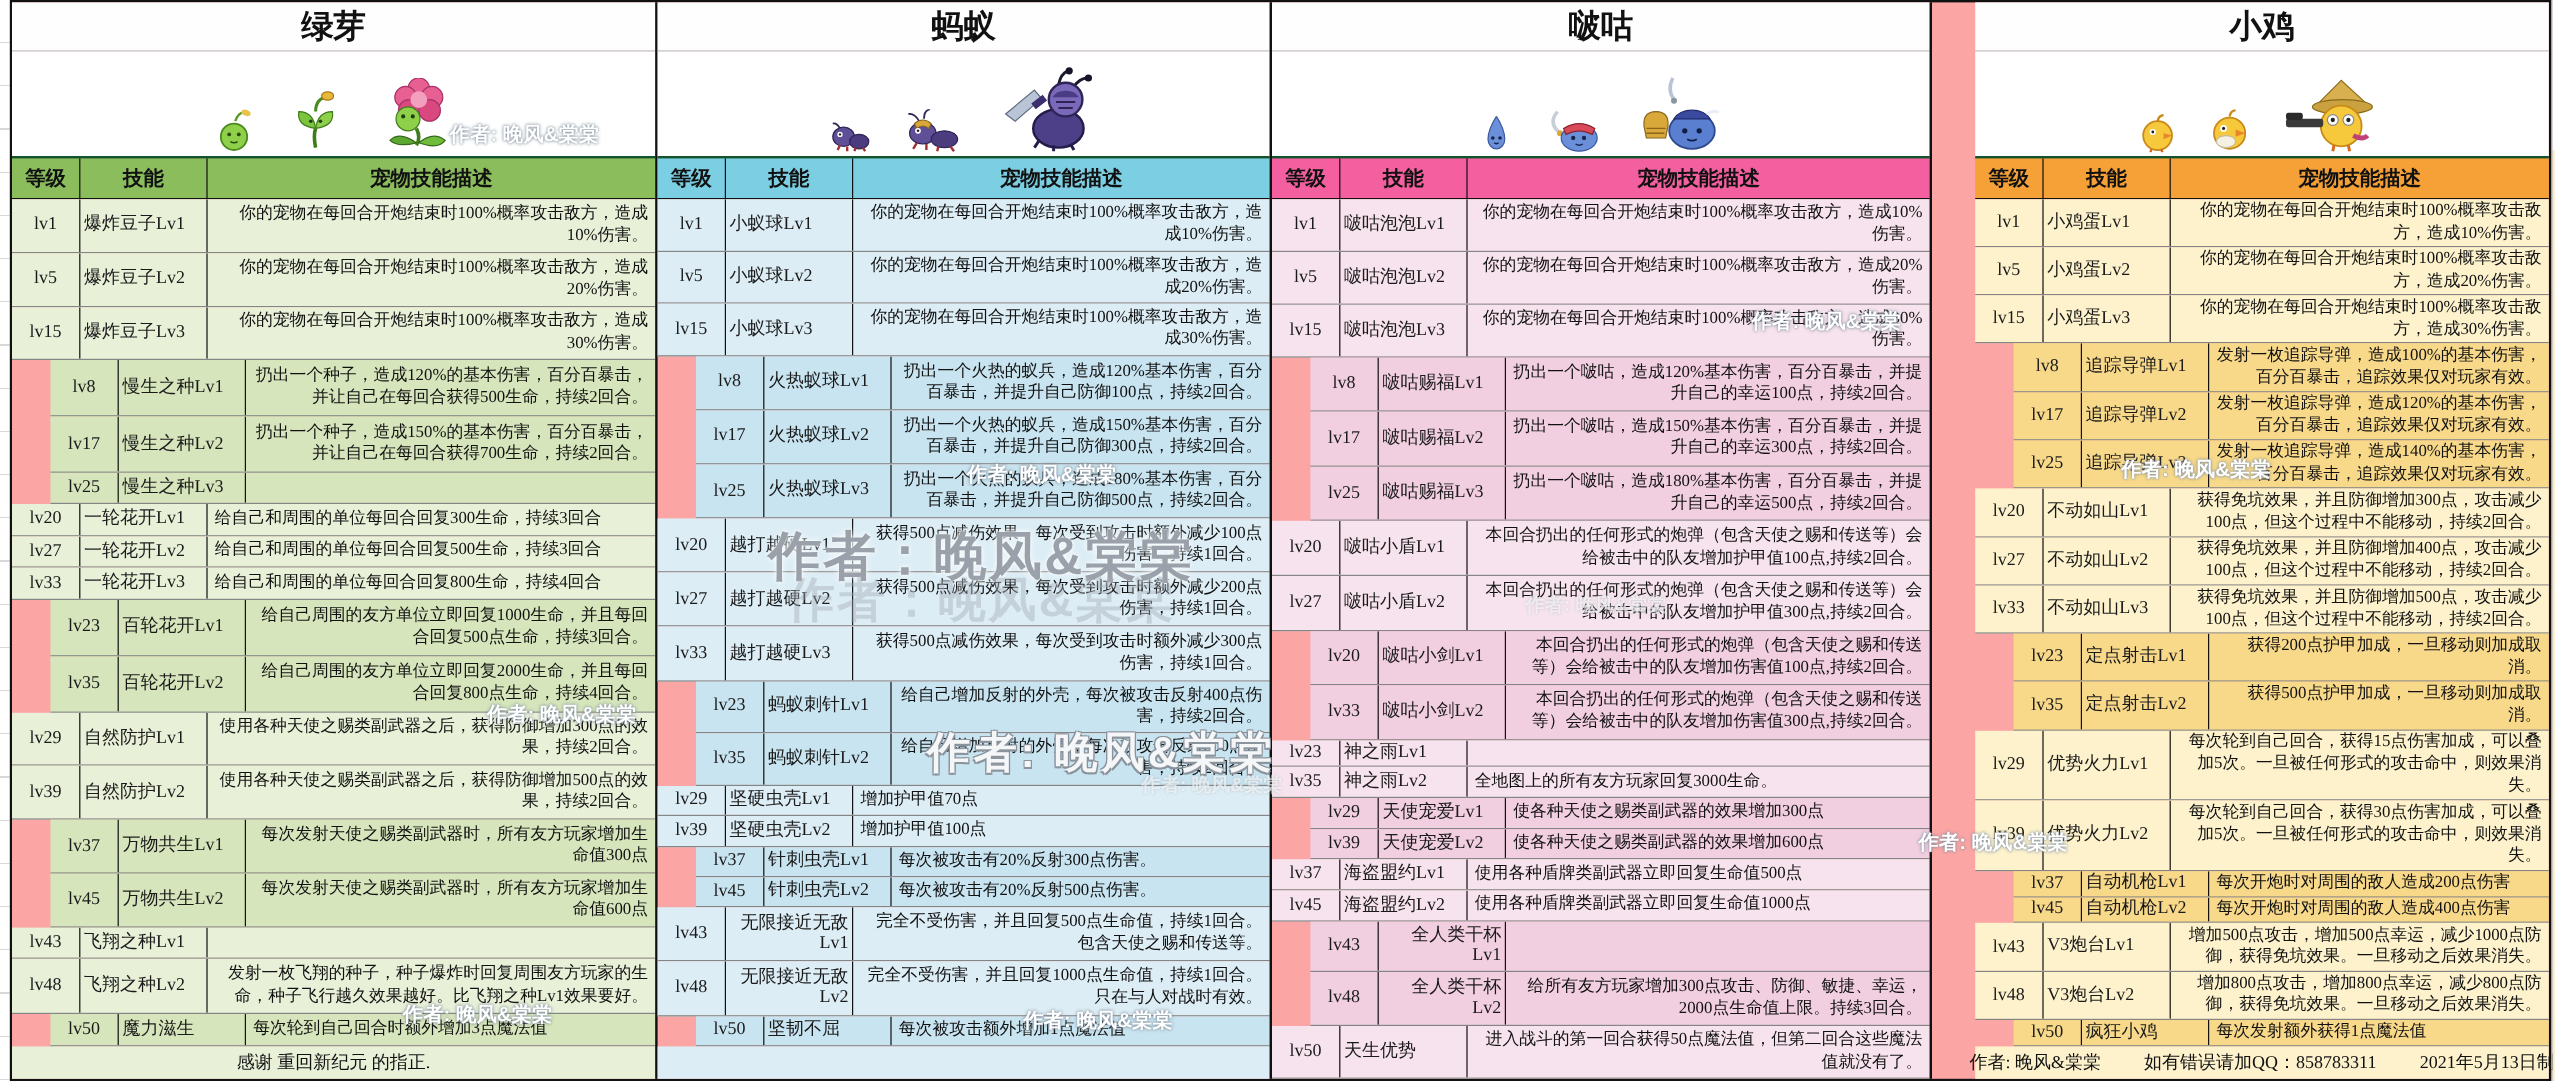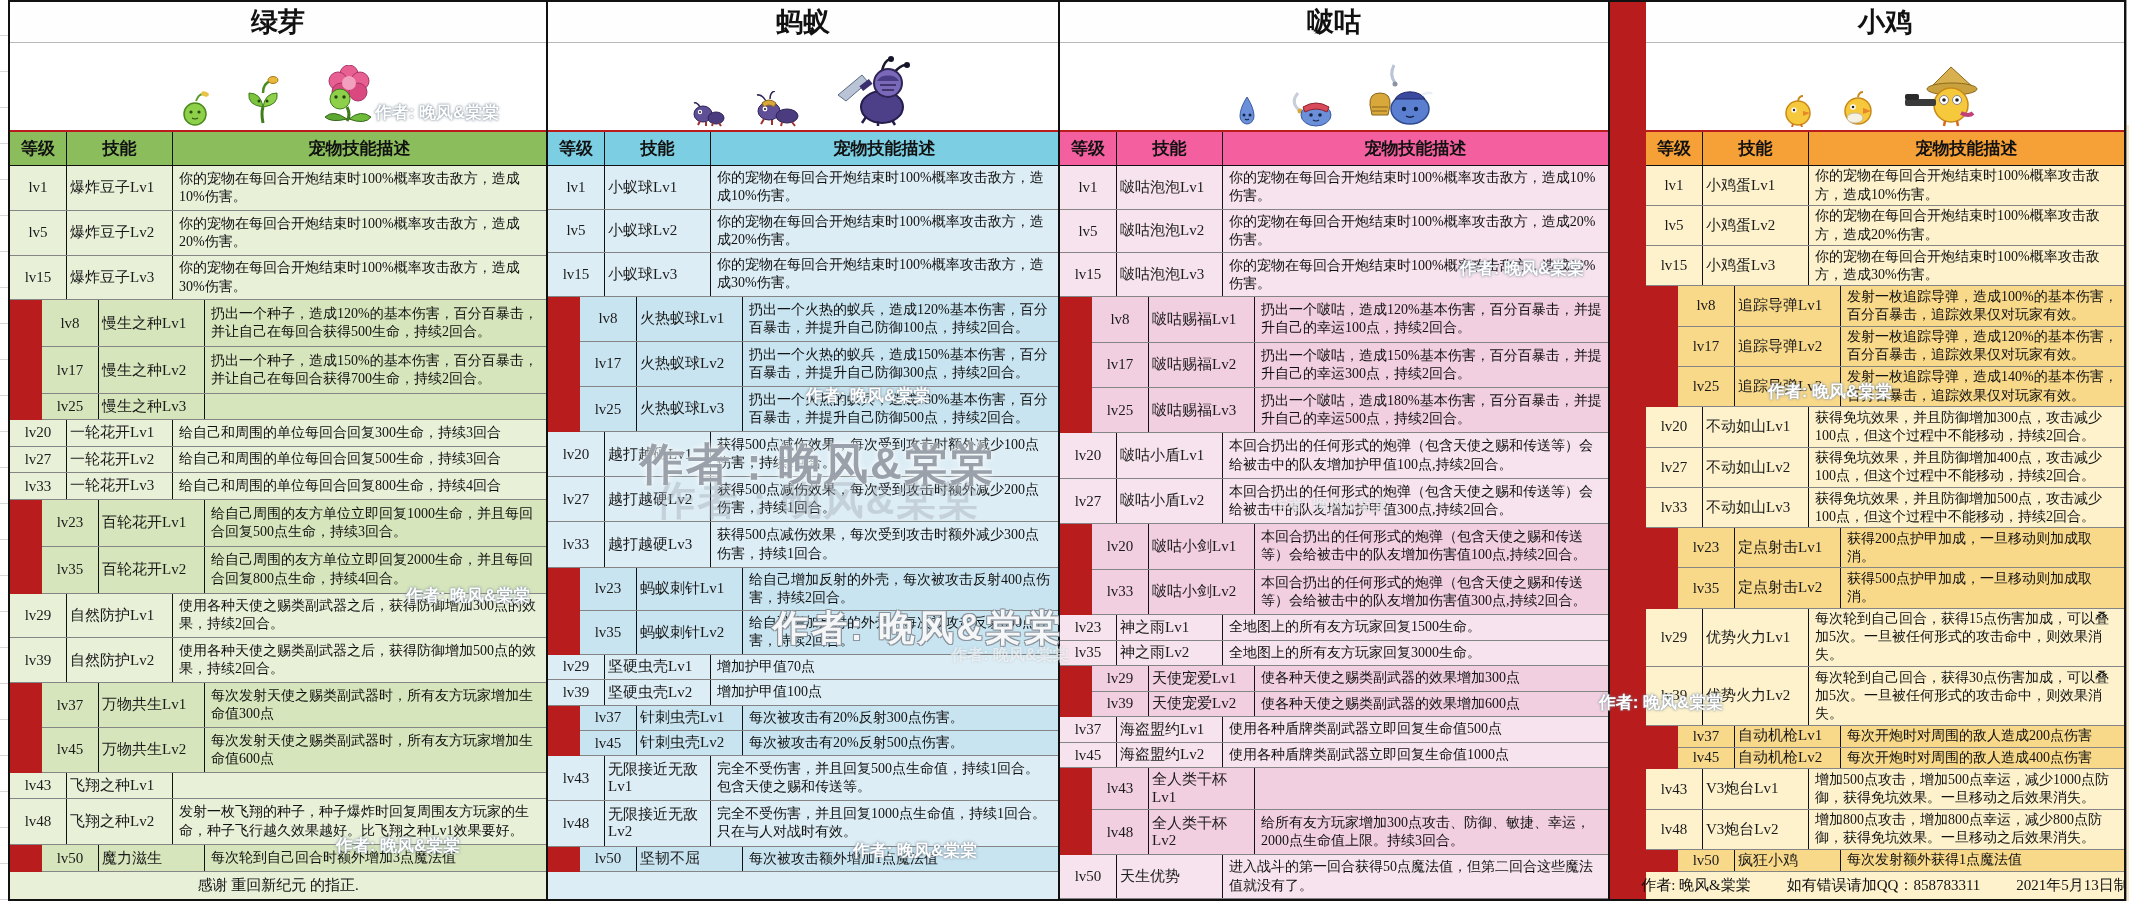--- a/index.html
+++ b/index.html
@@ -1,35 +1,35 @@
 <!DOCTYPE html>
 <html><head>
 <meta charset="utf-8">
 <style>
   html,body{margin:0;padding:0;background:#fff;}
   #screen{position:relative;width:2129px;height:901px;background:#fff;overflow:hidden;
           font-family:"Liberation Sans",sans-serif;display:flex;}
   .gutter{flex:0 0 auto;position:relative;}
   #left-gutter{width:8px;background:repeating-linear-gradient(to bottom,#fff 0 35px,#d8d8d8 35px 36px);}
   #right-gutter{width:7px;background:linear-gradient(to bottom,#fff 0 125px,#fbe9c4 125px 100%);border-left:1px solid #999;}
-  #table-root{flex:1 1 auto;display:flex;border:2px solid #111;box-sizing:border-box;background:#b91c1c;}
+  #table-root{flex:1 1 auto;display:flex;border:2px solid #111;box-sizing:border-box;background:#fca5a5;}
   .section{display:flex;flex-direction:column;min-width:0;box-sizing:border-box;}
   .section + .section{border-left:2px solid #111;}
   .sec-title{flex:0 0 40px;display:flex;align-items:center;justify-content:center;
              font-size:27px;font-weight:bold;color:#111;background:#fefefe;border-bottom:1px solid #b8b8b8;}
   .pets{flex:0 0 84px;display:flex;align-items:flex-end;justify-content:center;gap:28px;
         background:#fff;padding-bottom:3px;}
   .pets svg{display:block;}
-  .cols{flex:0 0 33px;display:flex;border-top:2px solid #b91c1c;border-bottom:1px solid #111;
+  .cols{flex:0 0 33px;display:flex;border-top:2px solid #14532d;border-bottom:1px solid #111;
         background:var(--hdr);font-weight:bold;font-size:17px;color:#111;}
   .cols .c{display:flex;align-items:center;justify-content:center;box-sizing:border-box;}
   .w-level{width:57px;flex:0 0 57px;border-right:1px solid #111;}
   .w-skill{width:106px;flex:0 0 106px;border-right:1px solid #111;}
   .w-desc{flex:1 1 auto;min-width:0;}
-  .rows{flex:1 1 auto;display:flex;flex-direction:column;min-height:0;}
+  .rows{flex:1 1 auto;display:flex;flex-direction:column;min-height:0;text-align:right;}
   .row{display:flex;min-height:0;border-bottom:1px solid #858585;overflow:hidden;}
   .row.shade-a{background:var(--rowA);}
   .row.shade-b{background:var(--rowB);margin-left:32px;}
   .cell{box-sizing:border-box;overflow:hidden;}
   .cell-level{width:57px;flex:0 0 57px;border-right:1px solid #111;display:flex;align-items:center;
               justify-content:center;font-family:"Liberation Serif","DejaVu Serif",serif;font-size:15px;color:#1a1a1a;}
   .cell-skill{width:106px;flex:0 0 106px;border-right:1px solid #111;display:flex;align-items:center;
               padding:0 3px;font-family:"Liberation Serif","DejaVu Serif",serif;font-size:15px;line-height:1.15;color:#1a1a1a;}
   .cell-desc{flex:1 1 auto;min-width:0;display:flex;align-items:center;padding:1px 6px;
              font-family:"Liberation Serif","DejaVu Serif",serif;font-size:14px;line-height:1.3;color:#111;}
@@ -422,21 +422,20 @@
             <div class="cell cell-desc">本回合扔出的任何形式的炮弹（包含天使之赐和传送等）会给被击中的队友增加伤害值100点,持续2回合。</div>
           </div>
           <div class="row shade-b" style="flex-grow: 1.38;">
             <div class="cell cell-level">lv33</div>
             <div class="cell cell-skill">啵咕小剑Lv2</div>
             <div class="cell cell-desc">本回合扔出的任何形式的炮弹（包含天使之赐和传送等）会给被击中的队友增加伤害值300点,持续2回合。</div>
           </div>
           <div class="row shade-a" style="flex-grow: 1;">
             <div class="cell cell-level">lv23</div>
             <div class="cell cell-skill">神之雨Lv1</div>
-            <div class="cell cell-desc">全地图上的所有友方玩家回复1500生命。</div>
           </div>
           <div class="row shade-a" style="flex-grow: 1;">
             <div class="cell cell-level">lv35</div>
             <div class="cell cell-skill">神之雨Lv2</div>
             <div class="cell cell-desc">全地图上的所有友方玩家回复3000生命。</div>
           </div>
           <div class="row shade-b" style="flex-grow: 1;">
             <div class="cell cell-level">lv29</div>
             <div class="cell cell-skill">天使宠爱Lv1</div>
             <div class="cell cell-desc">使各种天使之赐类副武器的效果增加300点</div>

